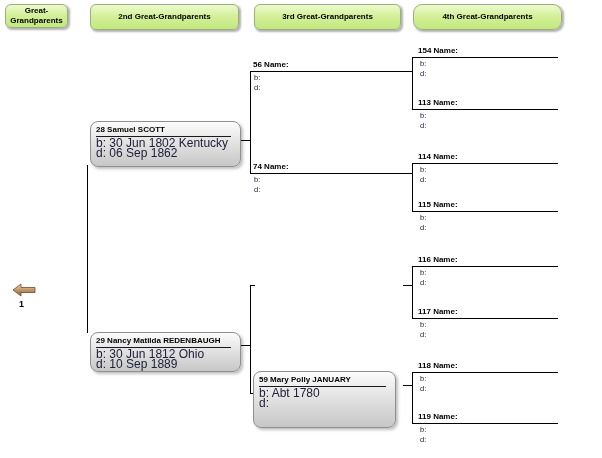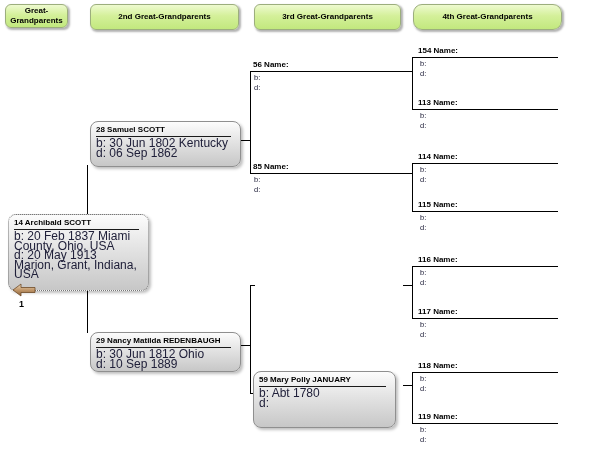--- a/index.html
+++ b/index.html
@@ -96,45 +96,40 @@
   <div class="line" style="left:412px; top:372px; width:1px;  height:52px;"></div>
   <div class="line" style="left:412px; top:372px; width:146px; height:1px;"></div>
   <div class="line" style="left:412px; top:423px; width:146px; height:1px;"></div>
 
   <div class="pbox" style="left:90px; top:121px; width:151px; height:46px;">
     <div class="pname">28 Samuel SCOTT</div>
     <div class="pdetail">b: 30 Jun 1802 Kentucky</div>
     <div class="pdetail">d: 06 Sep 1862</div>
   </div>
 
-  <div class="pbox dashed" style="left:8px; top:214px; width:141px; height:77px;">
-    <div class="pname">14 Archibald SCOTT</div>
-    <div class="pdetail">b: 20 Feb 1837 Miami County, Ohio, USA</div>
-    <div class="pdetail">d: 20 May 1913 Marion, Grant, Indiana, USA</div>
-  </div>
 
   <div class="pbox" style="left:90px; top:332px; width:151px; height:40px;">
     <div class="pname">29 Nancy Matilda REDENBAUGH</div>
     <div class="pdetail">b: 30 Jun 1812 Ohio</div>
     <div class="pdetail">d: 10 Sep 1889</div>
   </div>
 
 
   <div class="pbox" style="left:253px; top:371px; width:143px; height:57px;">
     <div class="pname">59 Mary Polly JANUARY</div>
     <div class="pdetail">b: Abt 1780</div>
     <div class="pdetail">d:</div>
   </div>
 
   <div class="slot-name" style="left:253px; top:59px;">56 Name:</div>
   <div class="slot-bd" style="left:254px; top:73px;">
     <div>b:</div>
       <div>d:</div>
   </div>
-  <div class="slot-name" style="left:253px; top:161px;">85 Name:</div>
+  <div class="slot-name" style="left:253px; top:161px;">74 Name:</div>
   <div class="slot-bd" style="left:254px; top:175px;">
     <div>b:</div>
       <div>d:</div>
   </div>
 
   <div class="slot-name" style="left:418px; top:45px;">154 Name:</div>
   <div class="slot-bd" style="left:420px; top:59px;">
     <div>b:</div>
       <div>d:</div>
   </div>

